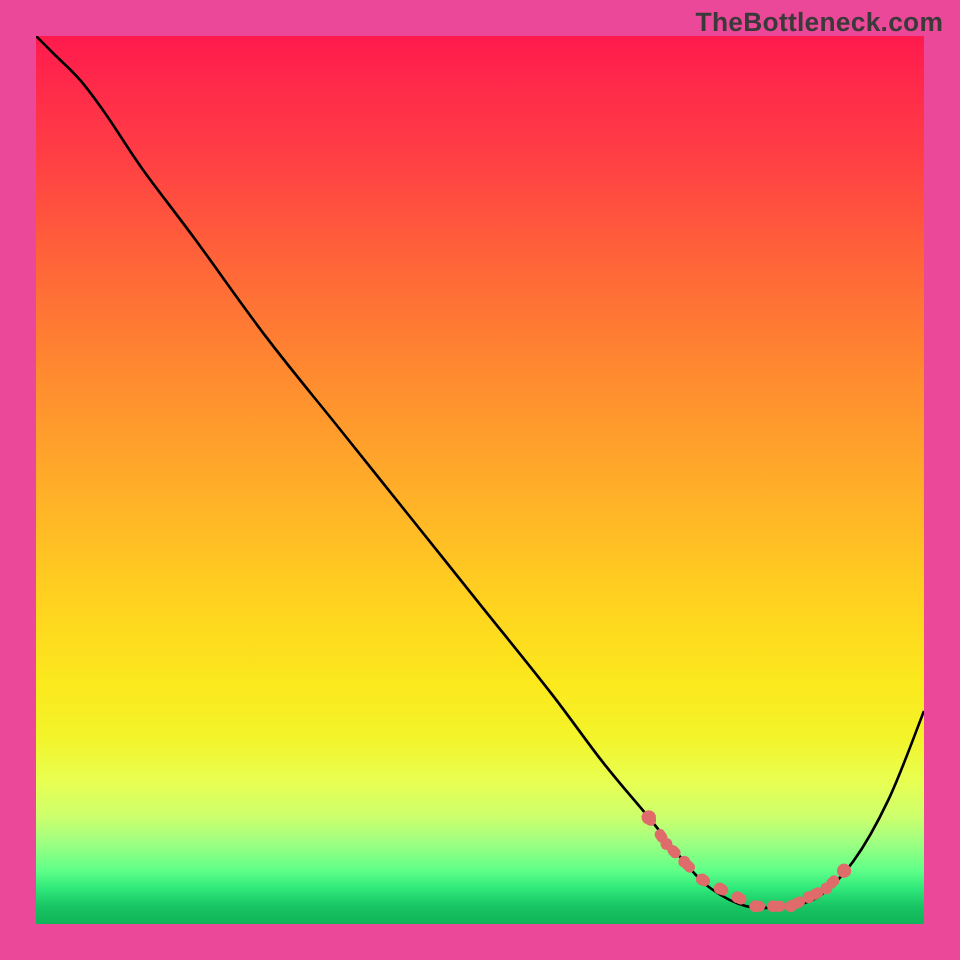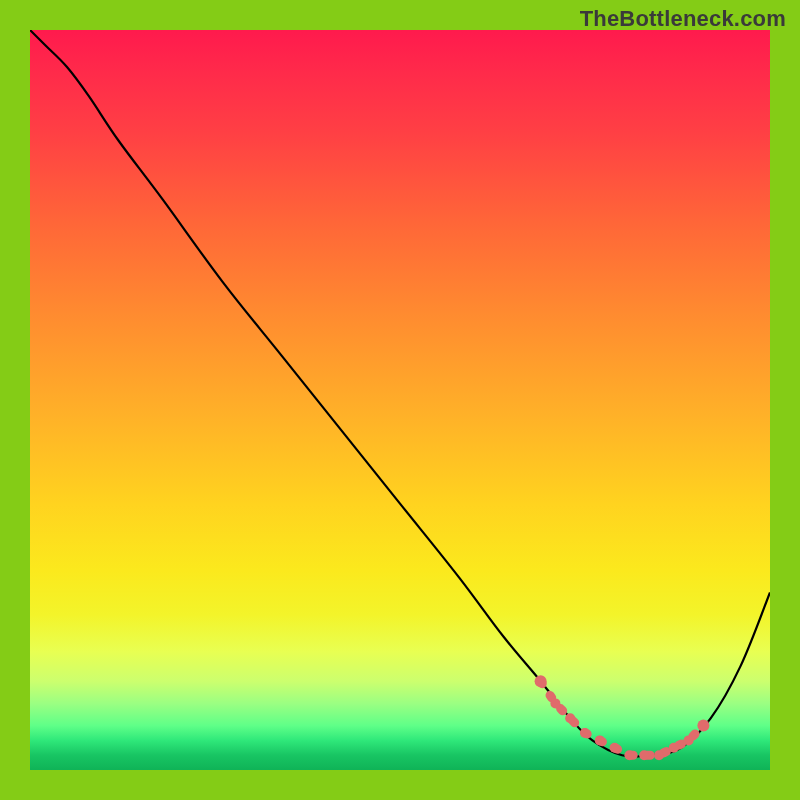--- a/index.html
+++ b/index.html
@@ -10,21 +10,21 @@
     background: #000;
     overflow: hidden;
     font-family: Arial, Helvetica, sans-serif;
   }
   .frame {
     position: absolute;
     left: 0;
     top: 0;
     width: 800px;
     height: 800px;
-    background: #84cc16;
+    background: #ec4899;
   }
   .plot-area {
     position: absolute;
     left: 30px;
     top: 30px;
     width: 740px;
     height: 740px;
     overflow: hidden;
   }
   .gradient {

